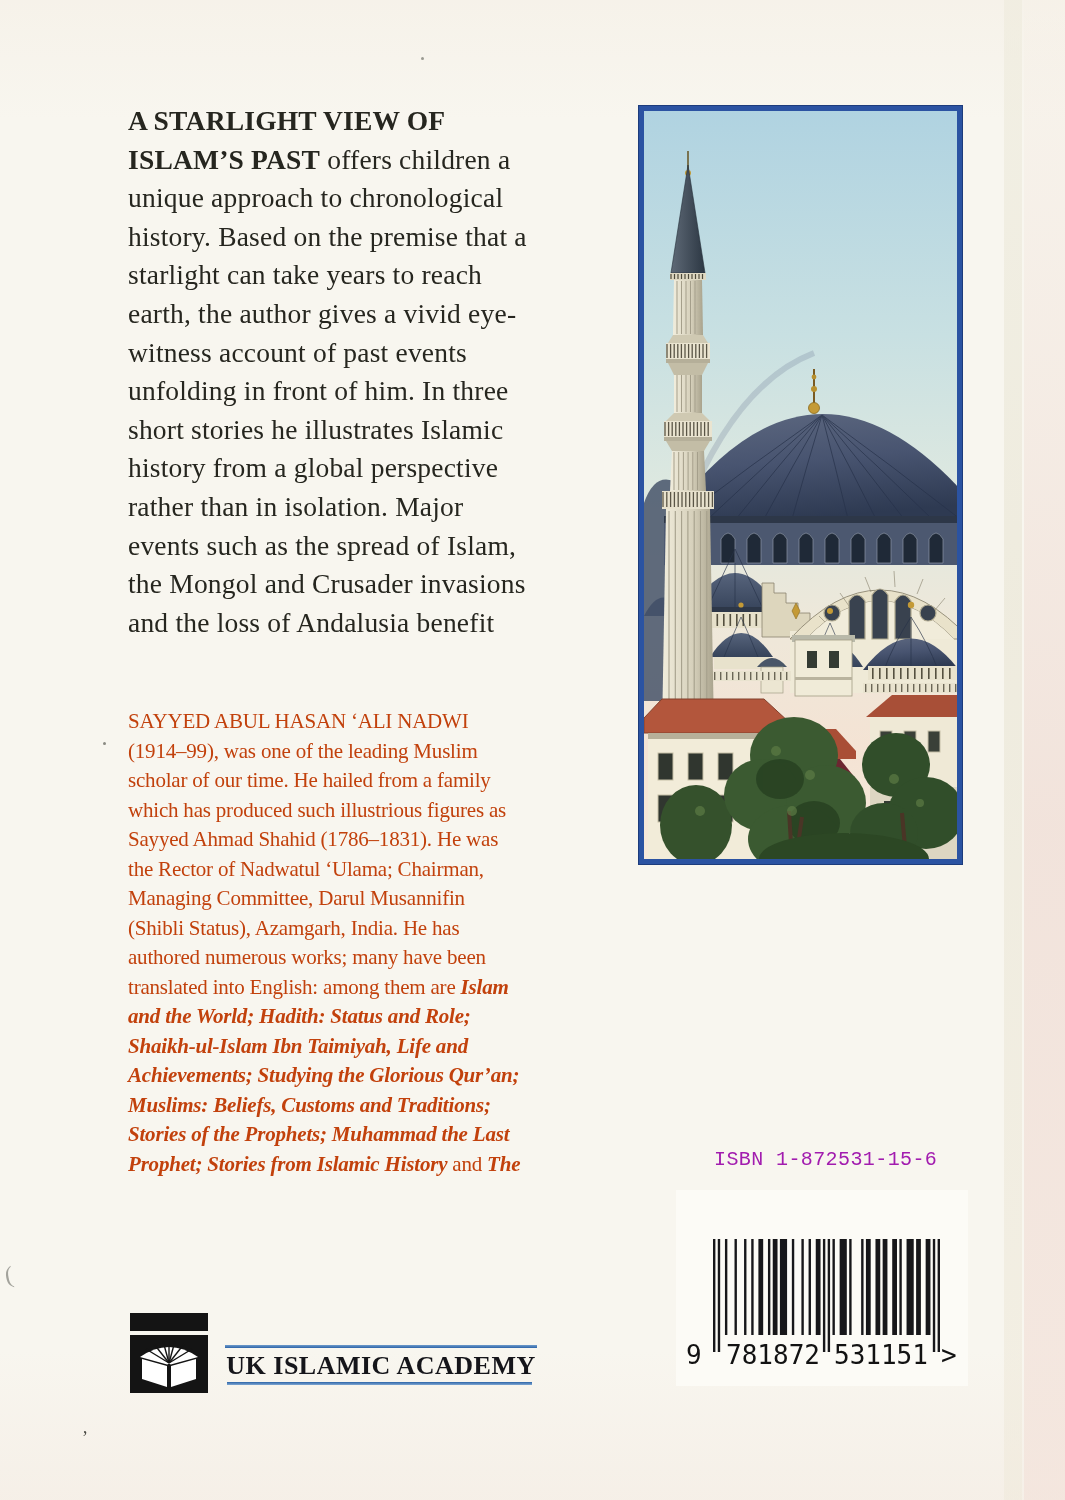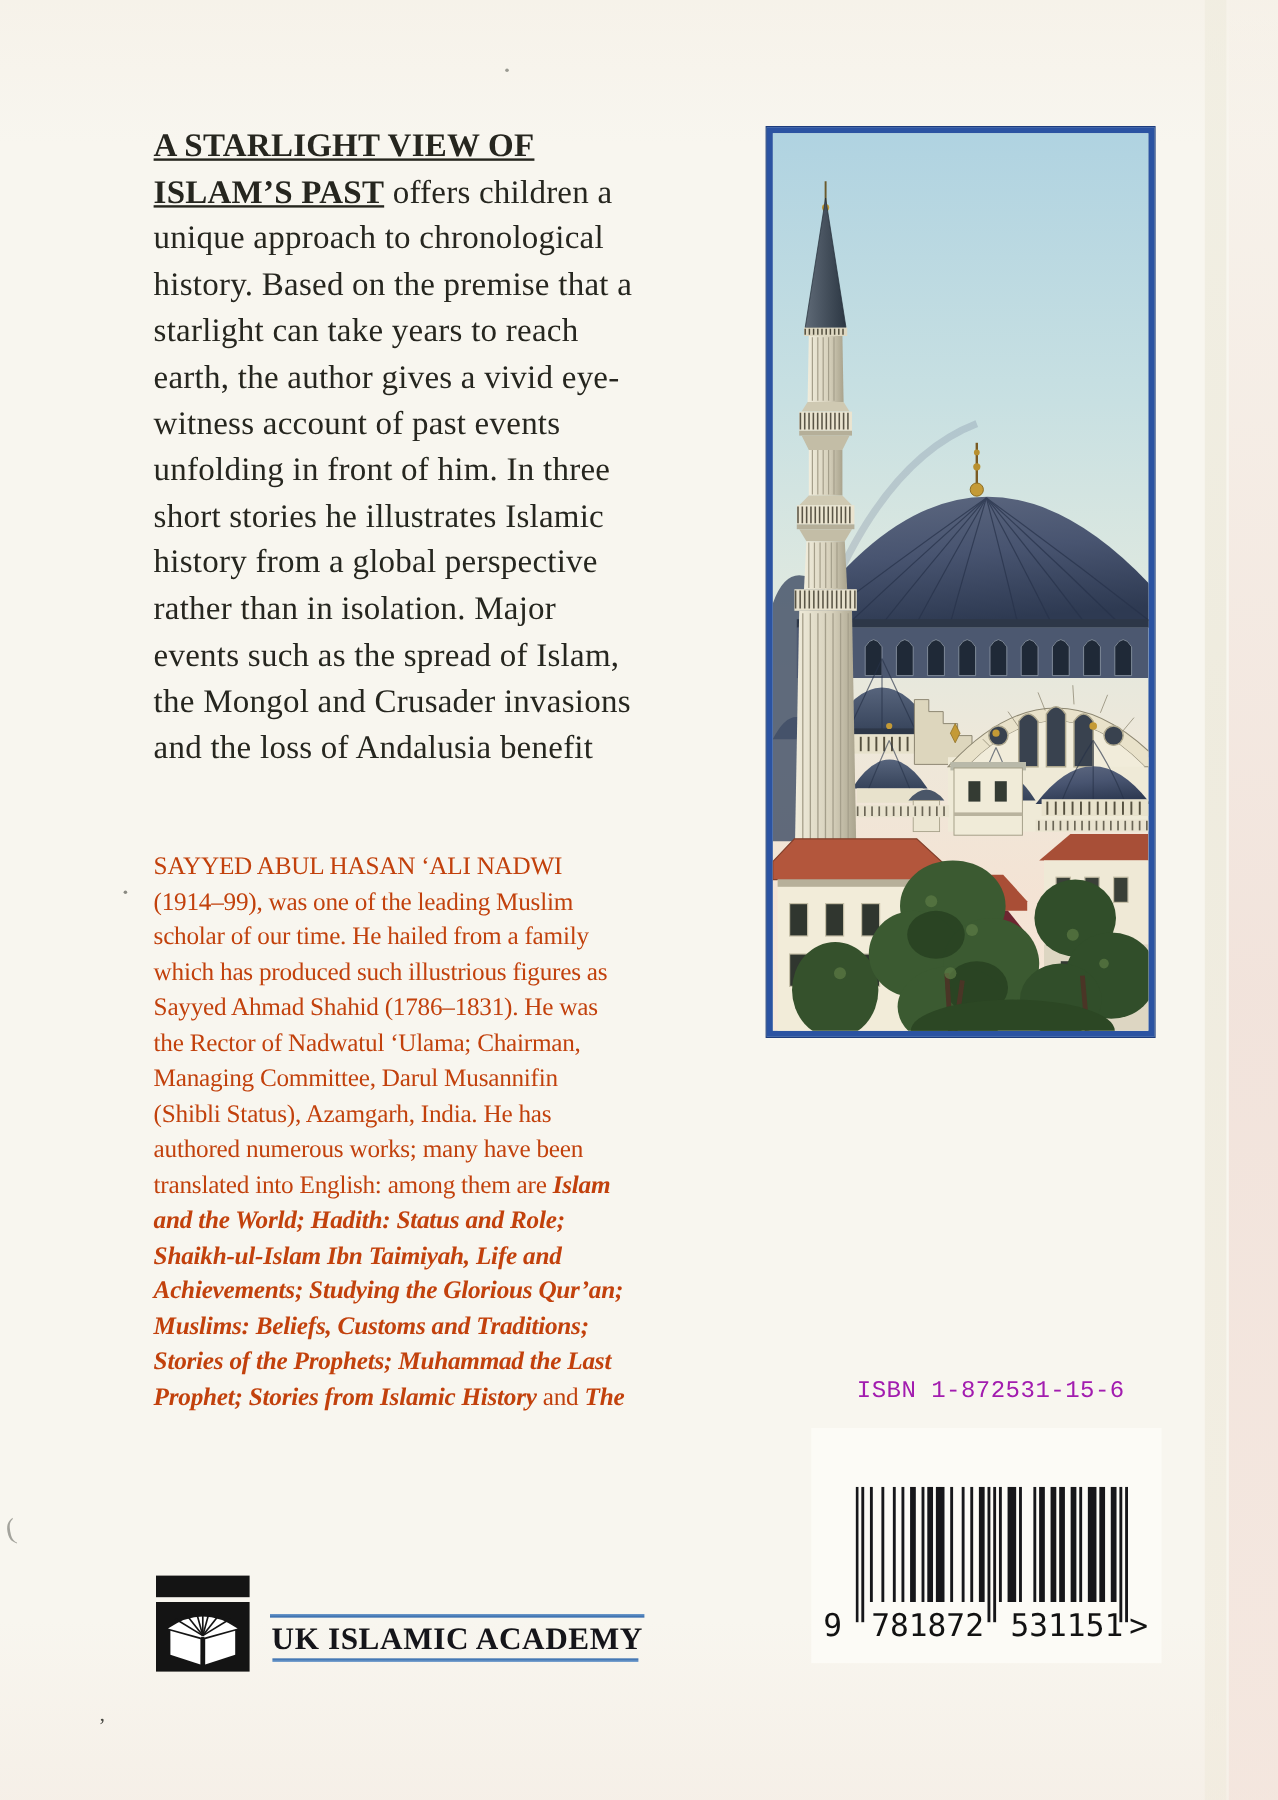--- a/index.html
+++ b/index.html
@@ -9,21 +9,21 @@
   #cover::before{content:"";position:absolute;inset:0;
     background:linear-gradient(180deg,rgba(244,238,228,.5),rgba(255,255,255,0) 8%,rgba(255,255,255,0) 90%,rgba(243,233,224,.5));
     pointer-events:none;}
   .streak{position:absolute;top:0;height:1500px;pointer-events:none;}
   
   #about{position:absolute;left:128px;top:102px;width:520px;
          font-size:27.5px;line-height:38.6px;color:#26261f;letter-spacing:.2px;}
   #bio{position:absolute;left:128px;top:707px;width:500px;
        font-size:21px;line-height:29.5px;color:#c2410c;letter-spacing:-.2px;}
   .tl{white-space:nowrap;}
-  .tl .b{font-weight:bold;text-decoration:underline;}
+  .tl .b{font-weight:bold;}
   .tl .i{font-style:italic;font-weight:bold;}
   
   #plate{position:absolute;left:639px;top:106px;width:313px;height:748px;
          border:5px solid #2b53a2;box-shadow:0 0 0 1px #1d3c7c;background:#cfe2e2;}
   #plate svg{display:block;}
   
   #barcode-plate{position:absolute;left:676px;top:1190px;width:292px;height:196px;background:#fcfbf6;}
   #isbn-label{position:absolute;left:714px;top:1148px;width:240px;
       font-family:Liberation Mono, monospace;font-size:20px;letter-spacing:.4px;color:#a21caf;white-space:nowrap;}
   #barcode-svg{position:absolute;left:713px;top:1239px;}
@@ -460,21 +460,21 @@
       <rect x="179.21" y="0" width="4.78" height="96" fill="#17171a"></rect>
       <rect x="186.38" y="0" width="2.39" height="96" fill="#17171a"></rect>
       <rect x="193.55" y="0" width="7.17" height="96" fill="#17171a"></rect>
       <rect x="203.11" y="0" width="4.78" height="96" fill="#17171a"></rect>
       <rect x="212.66" y="0" width="4.78" height="96" fill="#17171a"></rect>
       <rect x="219.83" y="0" width="2.39" height="113" fill="#17171a"></rect>
       <rect x="224.61" y="0" width="2.39" height="113" fill="#17171a"></rect>
     </svg>
   <div class="bc-digit" style="left:686px;">9</div>
   <div class="bc-digit" style="left:722px;width:102px;text-align:center;">781872</div>
-  <div class="bc-digit" style="left:834px;width:102px;text-align:right;">531151</div>
+  <div class="bc-digit" style="left:834px;width:102px;text-align:left;">531151</div>
   <div class="bc-digit" style="left:941px;">&gt;</div>
 
   <div id="logo-bar"></div>
   <div id="logo-square">
     <svg width="78" height="58" viewBox="0 0 78 58">
       <g fill="#ffffff">
         <path d="M10,22 Q39,2 68,22 L39,30 Z"></path>
         <path d="M12,24 L37,31 L37,52 L12,44 Z"></path>
         <path d="M66,24 L41,31 L41,52 L66,44 Z"></path>
       </g>

